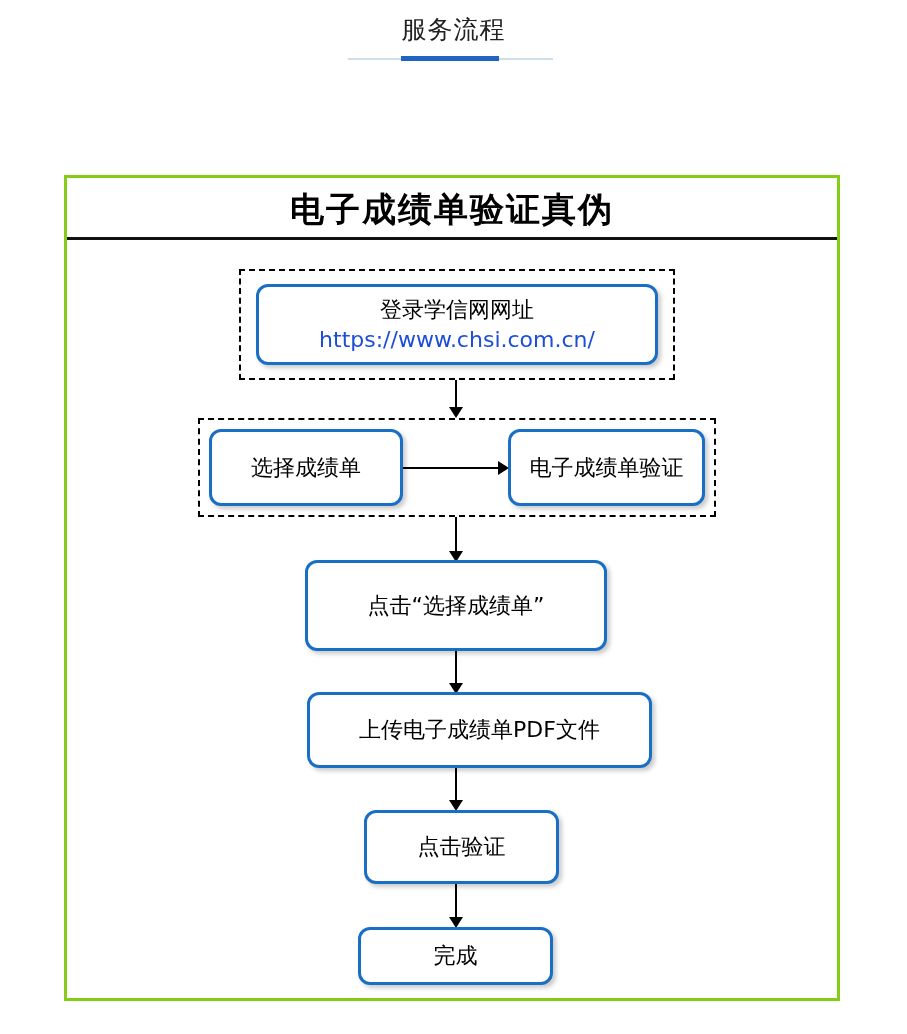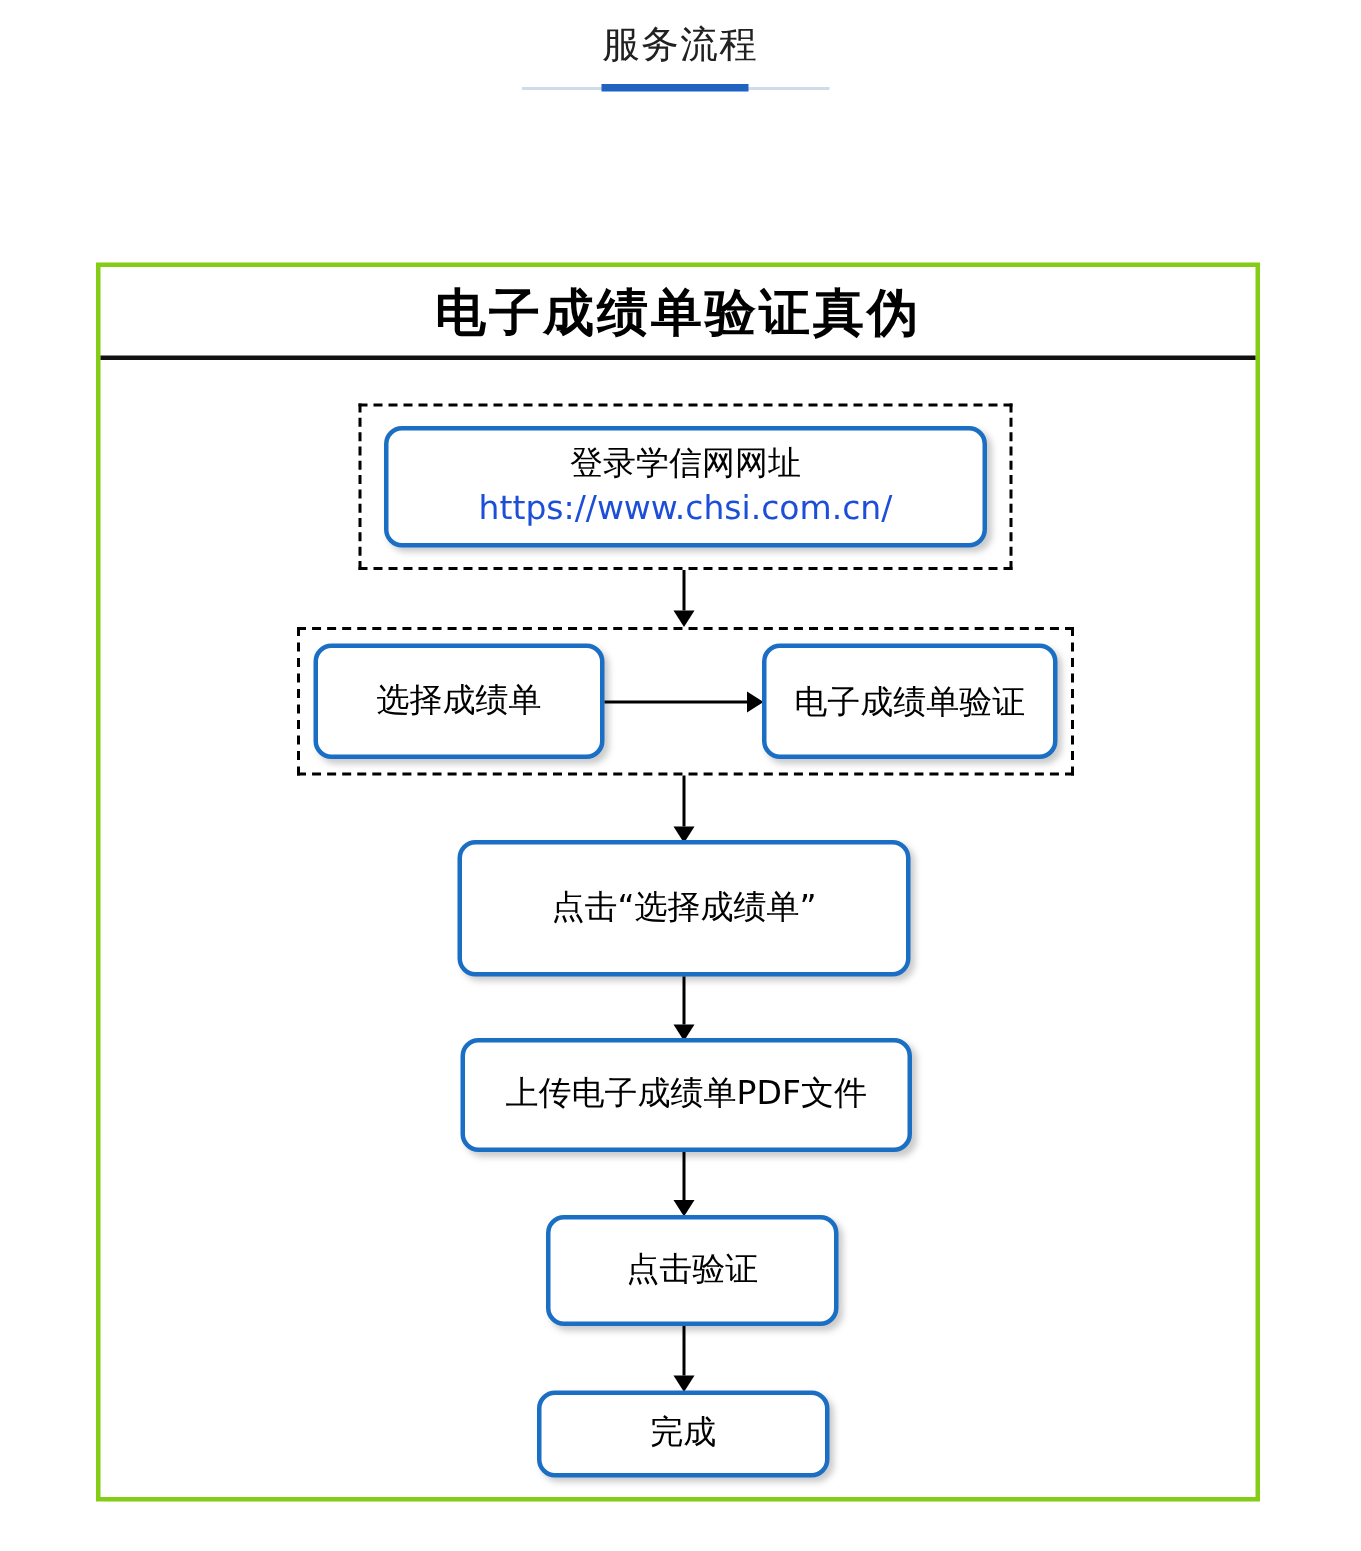--- a/index.html
+++ b/index.html
@@ -212,21 +212,21 @@
 
     <div class="node" style="left:238px; top:320px; width:302px; height:91px;">
       <div class="node-line">点击“选择成绩单”</div>
     </div>
 
     <div class="arrow-v" style="left:382px; top:411px; height:43px;">
       <div class="shaft" style="height:32px;"></div>
       <div class="head" style="top:32px;"></div>
     </div>
 
-    <div class="node" style="left:240px; top:452px; width:301px; height:76px;">
+    <div class="node" style="left:240px; top:452px; width:345px; height:76px;">
       <div class="node-line">上传电子成绩单PDF文件</div>
     </div>
 
     <div class="arrow-v" style="left:382px; top:528px; height:43px;">
       <div class="shaft" style="height:32px;"></div>
       <div class="head" style="top:32px;"></div>
     </div>
 
     <div class="node" style="left:297px; top:570px; width:195px; height:74px;">
       <div class="node-line">点击验证</div>

